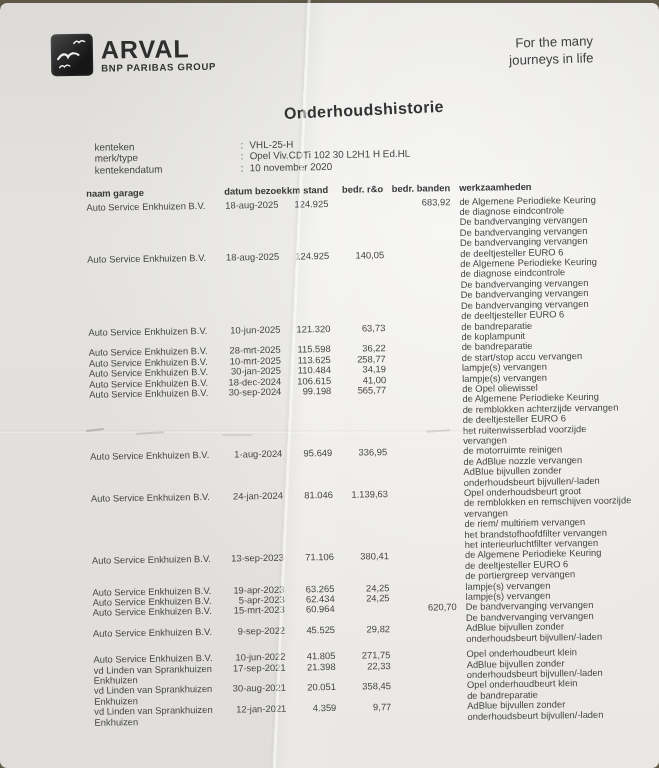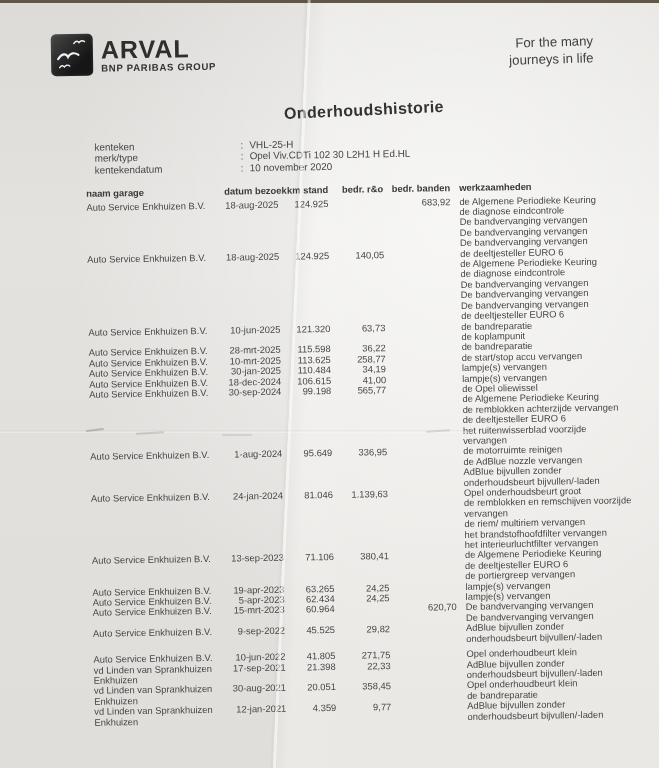--- a/index.html
+++ b/index.html
@@ -8,20 +8,21 @@
     background:#6e6557;
     font-family:"Liberation Sans","DejaVu Sans",sans-serif;
   }
   .photo{position:relative;width:659px;height:768px;background:#5f5748;}
   .paper{
     position:absolute;left:0;right:0;top:3px;bottom:0;
     background:
       radial-gradient(ellipse at 68% 28%, rgba(255,255,255,0.55), rgba(255,255,255,0) 60%),
       linear-gradient(93deg, rgba(0,0,0,0.045) 0 44%, rgba(255,255,255,0.06) 47%, rgba(0,0,0,0) 56%),
       linear-gradient(180deg,#e6e5e2 0,#edecE9 30%,#eceae7 60%,#e9e8e4 100%);
+    border-radius: 7px;
   }
   
   .fold-v{
     position:absolute;left:308px;top:-10px;width:3px;height:800px;
     background:rgba(255,255,255,0.5);
     box-shadow:-2px 0 3px rgba(0,0,0,0.05);
     transform:rotate(2.6deg);transform-origin:top center;
   }
   
   .fold-h{

